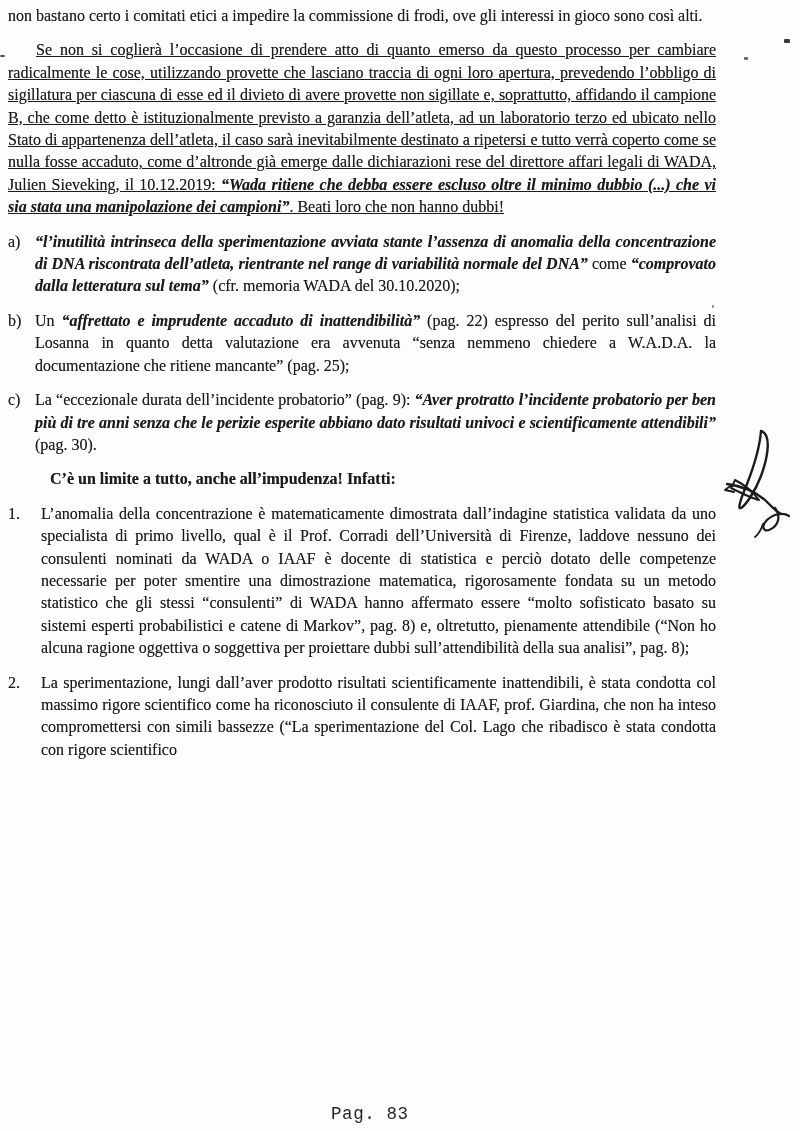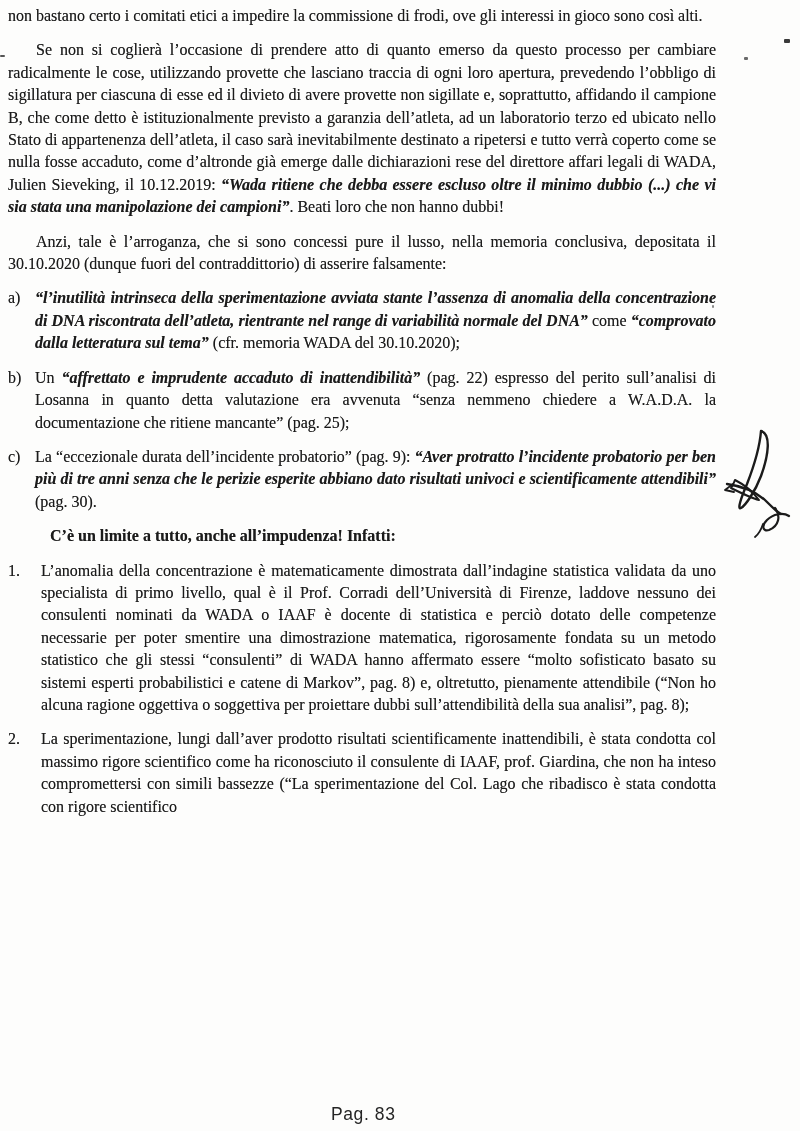--- a/index.html
+++ b/index.html
@@ -18,39 +18,39 @@
   .text-col{
     position:absolute;
     left:8px;top:5px;
     width:708px;
     font-size:16px;
     line-height:22.4px;
     text-align:justify;
     text-shadow:0 0 0.4px rgba(0,0,0,0.5);
   }
   .para{margin:0 0 12px 0;}
-  .para.indent{text-indent:28px;}
+  .para.indent{text-indent:28px;text-decoration:underline;}
   .para.indent2{text-indent:42px;font-weight:bold;}
   .para.bold{font-weight:bold;}
   .item{
     margin:0 0 12px 0;
     position:relative;
   }
   .item.abc{padding-left:27px;}
   .item.num{padding-left:33px;}
   .item .marker{
     position:absolute;left:0;top:0;
     font-style:normal;font-weight:normal;
   }
   .seg-i{}
   .seg-bi{font-style:italic;font-weight:bold;}
   .footer{
     position:absolute;
     left:331px;top:1104px;
-    font-family:Liberation Sans, sans-serif;
+    font-family:Liberation Mono, monospace;
     font-size:17.5px;
     letter-spacing:0.6px;
     color:#252525;
   }
   .signature{
     position:absolute;
     left:703px;top:428px;
     width:95px;height:112px;
   }
   .speck{
@@ -64,21 +64,20 @@
   .speck.s4{left:712px;top:305px;width:2px;height:3px;background:#888;}
 </style>
 </head>
 <body>
 
 <div class="page">
 
   <div class="text-col">
       <div class="para noindent"><span>non bastano certo i comitati etici a impedire la commissione di frodi, ove gli interessi in gioco sono così alti.</span></div>
       <div class="para indent"><span>Se non si coglierà l’occasione di prendere atto di quanto emerso da questo processo per cambiare radicalmente le cose, utilizzando provette che lasciano traccia di ogni loro apertura, prevedendo l’obbligo di sigillatura per ciascuna di esse ed il divieto di avere provette non sigillate e, soprattutto, affidando il campione B, che come detto è istituzionalmente previsto a garanzia dell’atleta, ad un laboratorio terzo ed ubicato nello Stato di appartenenza dell’atleta, il caso sarà inevitabilmente destinato a ripetersi e tutto verrà coperto come se nulla fosse accaduto, come d’altronde già emerge dalle dichiarazioni rese del direttore affari legali di WADA, Julien Sieveking, il 10.12.2019: </span><span class="seg-bi">“Wada ritiene che debba essere escluso oltre il minimo dubbio (...) che vi sia stata una manipolazione dei campioni”</span><span>. Beati loro che non hanno dubbi!</span></div>
-      <div class="para indent"><span>Anzi, tale è l’arroganza, che si sono concessi pure il lusso, nella memoria conclusiva, depositata il 30.10.2020 (dunque fuori del contraddittorio) di asserire falsamente:</span></div>
       <div class="item abc"><span class="marker">a)</span><span class="seg-bi">“l’inutilità intrinseca della sperimentazione avviata stante l’assenza di anomalia della concentrazione di DNA riscontrata dell’atleta, rientrante nel range di variabilità normale del DNA”</span><span> come </span><span class="seg-bi">“comprovato dalla letteratura sul tema”</span><span> (cfr. memoria WADA del 30.10.2020);</span></div>
       <div class="item abc"><span class="marker">b)</span><span>Un </span><span class="seg-bi">“affrettato e imprudente accaduto di inattendibilità”</span><span> (pag. 22) espresso del perito sull’analisi di Losanna in quanto detta valutazione era avvenuta </span><span class="seg-i">“senza nemmeno chiedere a W.A.D.A. la documentazione che ritiene mancante”</span><span> (pag. 25);</span></div>
       <div class="item abc"><span class="marker">c)</span><span>La </span><span class="seg-i">“eccezionale durata dell’incidente probatorio”</span><span> (pag. 9): </span><span class="seg-bi">“Aver protratto l’incidente probatorio per ben più di tre anni senza che le perizie esperite abbiano dato risultati univoci e scientificamente attendibili”</span><span> (pag. 30).</span></div>
       <div class="para indent2"><span>C’è un limite a tutto, anche all’impudenza! Infatti:</span></div>
       <div class="item num"><span class="marker">1.</span><span>L’anomalia della concentrazione è matematicamente dimostrata dall’indagine statistica validata da uno specialista di primo livello, qual è il Prof. Corradi dell’Università di Firenze, laddove nessuno dei consulenti nominati da WADA o IAAF è docente di statistica e perciò dotato delle competenze necessarie per poter smentire una dimostrazione matematica, rigorosamente fondata su un metodo statistico che gli stessi “consulenti” di WADA hanno affermato essere </span><span class="seg-i">“molto sofisticato basato su sistemi esperti probabilistici e catene di Markov”</span><span>, pag. 8) e, oltretutto, pienamente attendibile (</span><span class="seg-i">“Non ho alcuna ragione oggettiva o soggettiva per proiettare dubbi sull’attendibilità della sua analisi”</span><span>, pag. 8);</span></div>
       <div class="item num"><span class="marker">2.</span><span>La sperimentazione, lungi dall’aver prodotto risultati scientificamente inattendibili, è stata condotta col massimo rigore scientifico come ha riconosciuto il consulente di IAAF, prof. Giardina, che non ha inteso compromettersi con simili bassezze (“</span><span class="seg-i">La sperimentazione del Col. Lago che ribadisco è stata condotta con rigore scientifico</span></div>
     </div>
 
   <svg class="signature" viewBox="0 0 95 112" fill="none" xmlns="http://www.w3.org/2000/svg">
     <path d="M58 3 C 68 6, 66 26, 58 48 C 52 64, 42 78, 38 80 C 34 82, 38 70, 44 56 C 51 38, 57 16, 58 3 Z" stroke="#1b1b1b" stroke-width="2.4" stroke-linecap="round" stroke-linejoin="round"></path>

